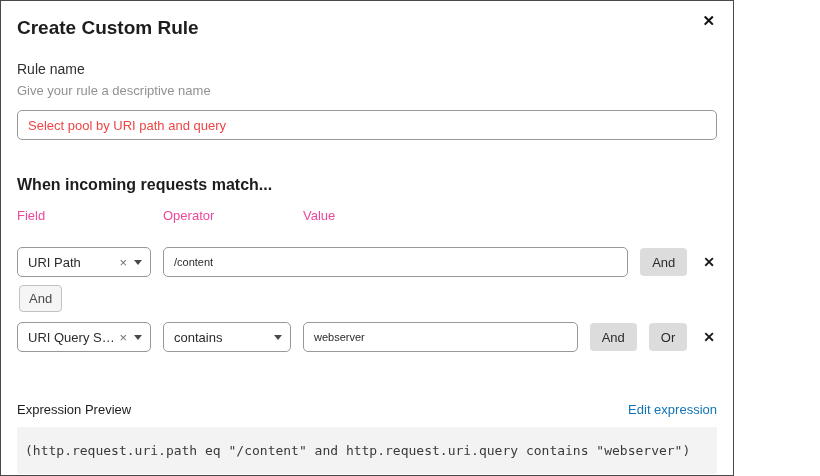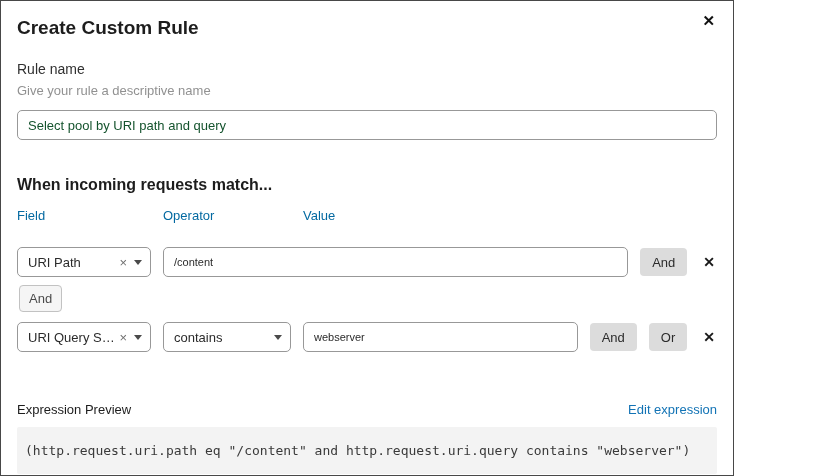--- a/index.html
+++ b/index.html
@@ -40,28 +40,28 @@
   .rule-hint  { margin-top: 6px;  font-size: 13px; color: #919191; }
 
   .text-input {
     margin-top: 12px;
     width: 100%;
     height: 30px;
     border: 1px solid #989898;
     border-radius: 5px;
     padding: 0 10px;
     font-size: 13px;
-    color: #14532d;
+    color: #ef4444;
     font-family: "Liberation Sans", sans-serif;
     outline: none;
   }
 
   .match-heading { margin-top: 36px; font-size: 16px; font-weight: 700; }
 
-  .cols { display: flex; gap: 12px; margin-top: 14px; font-size: 13px; color: #0369a1; }
+  .cols { display: flex; gap: 12px; margin-top: 14px; font-size: 13px; color: #ec4899; }
   .col-field { width: 134px; }
   .col-operator { width: 128px; }
   .col-value { flex: 1; }
 
   .cond-row { display: flex; gap: 12px; align-items: center; margin-top: 24px; }
   .cond-row.second { margin-top: 10px; }
 
   .select {
     height: 30px;
     border: 1px solid #989898;

